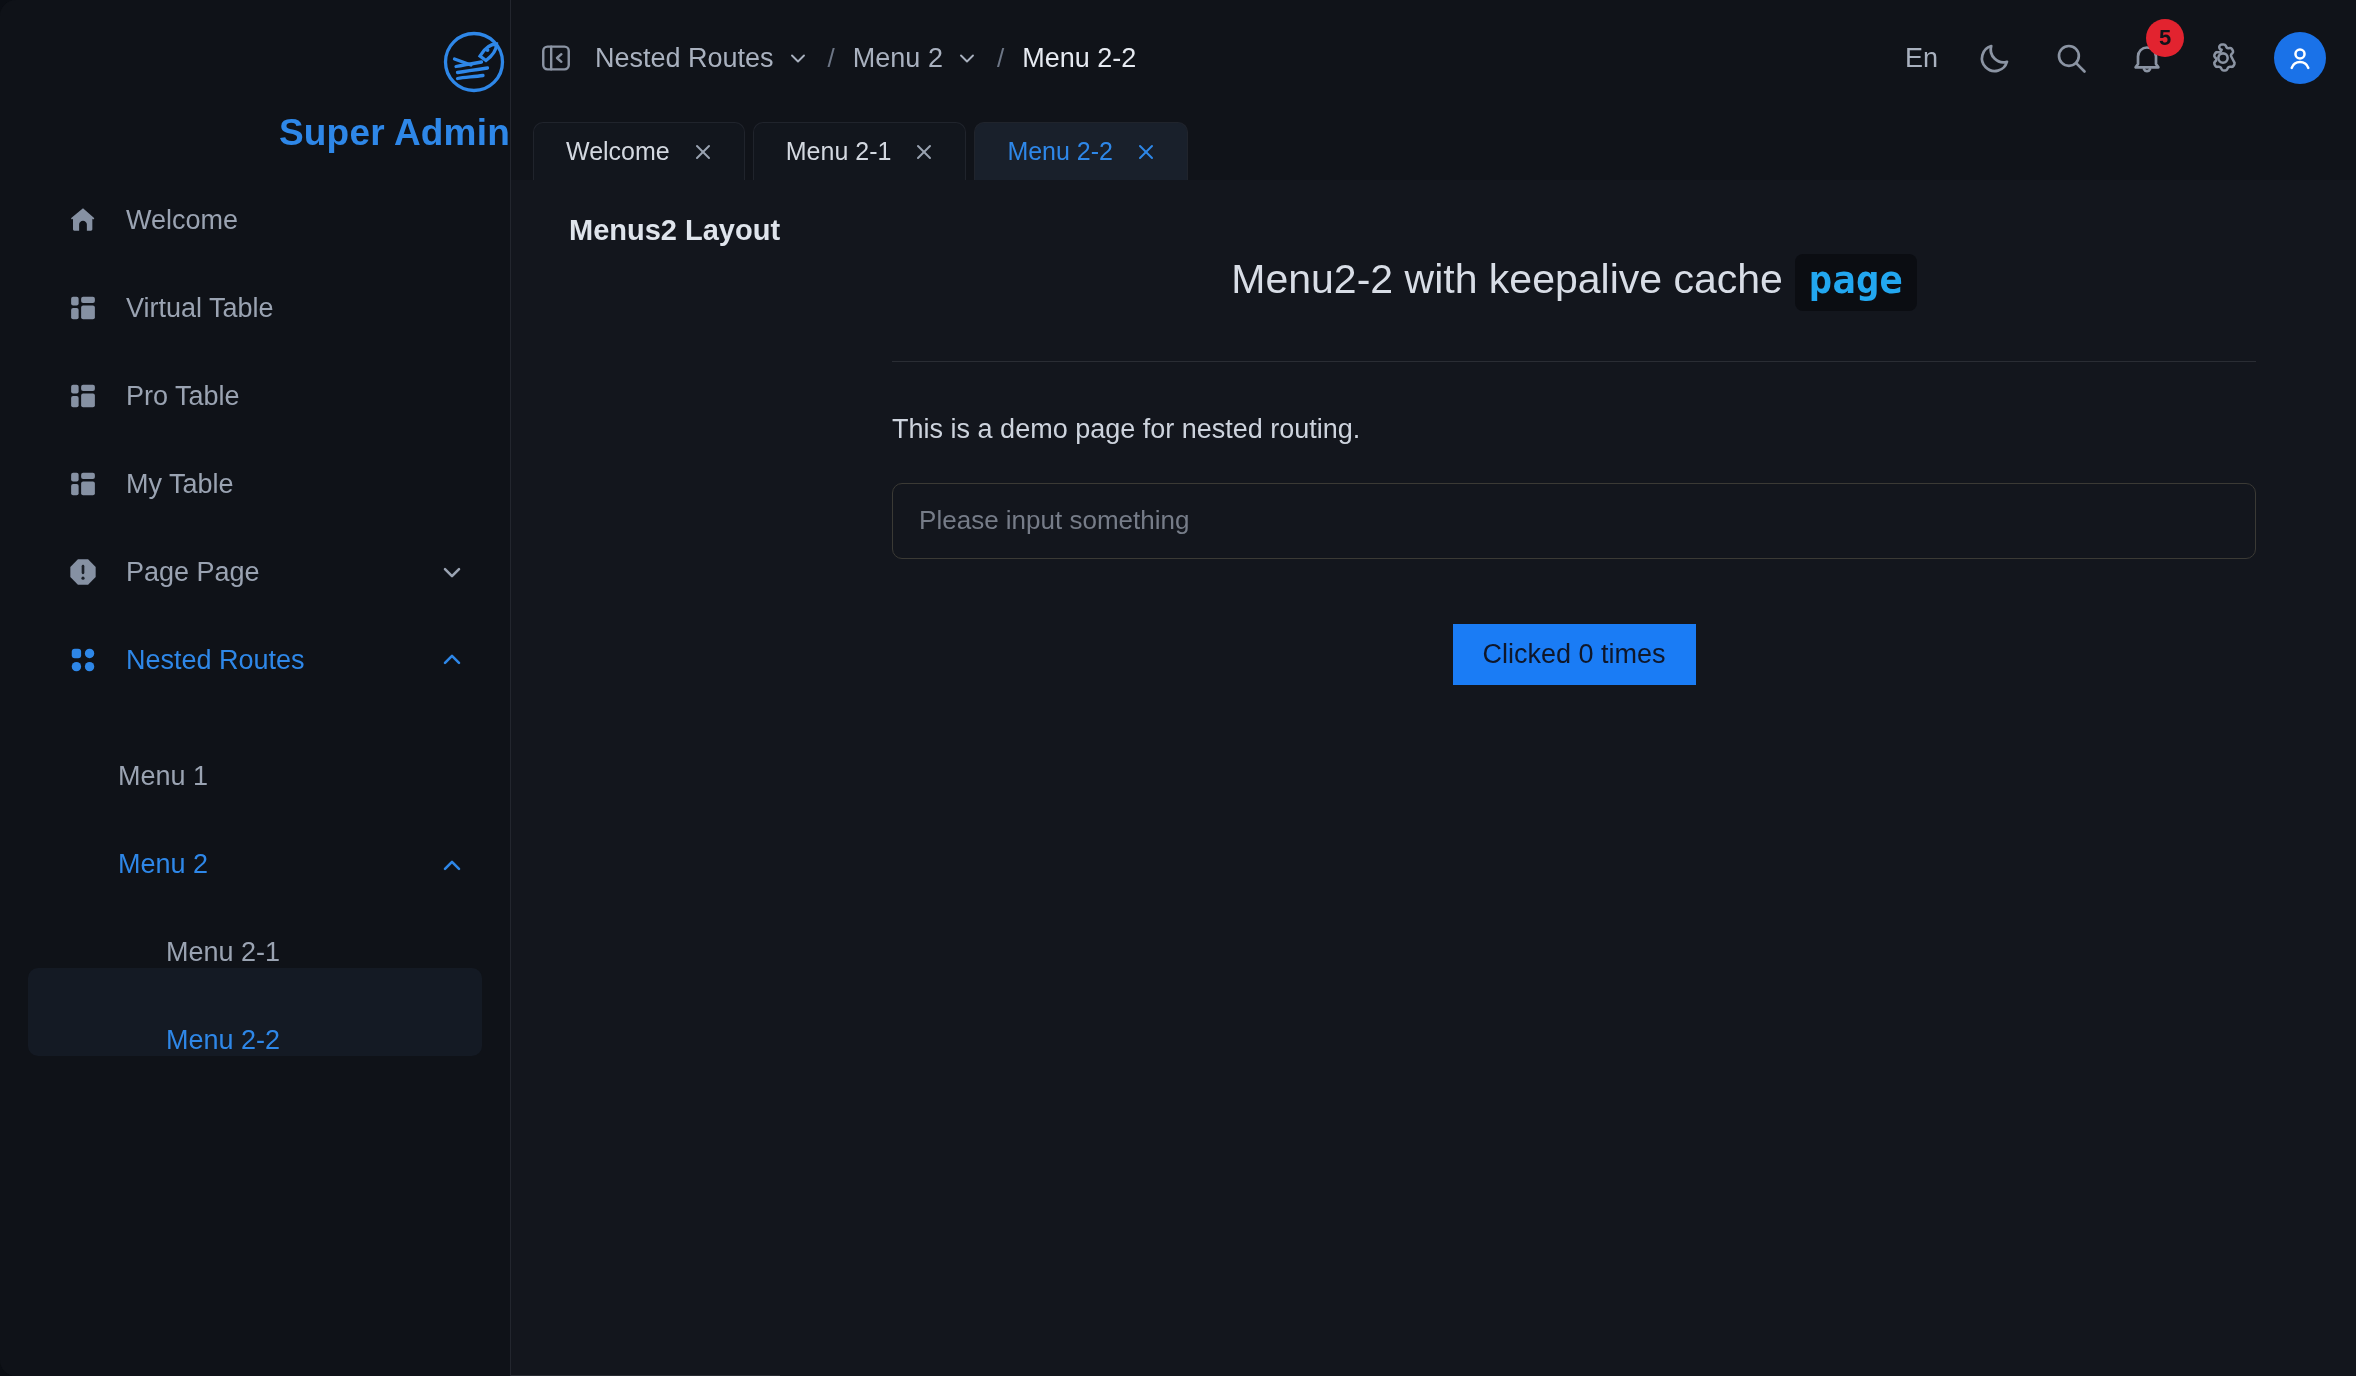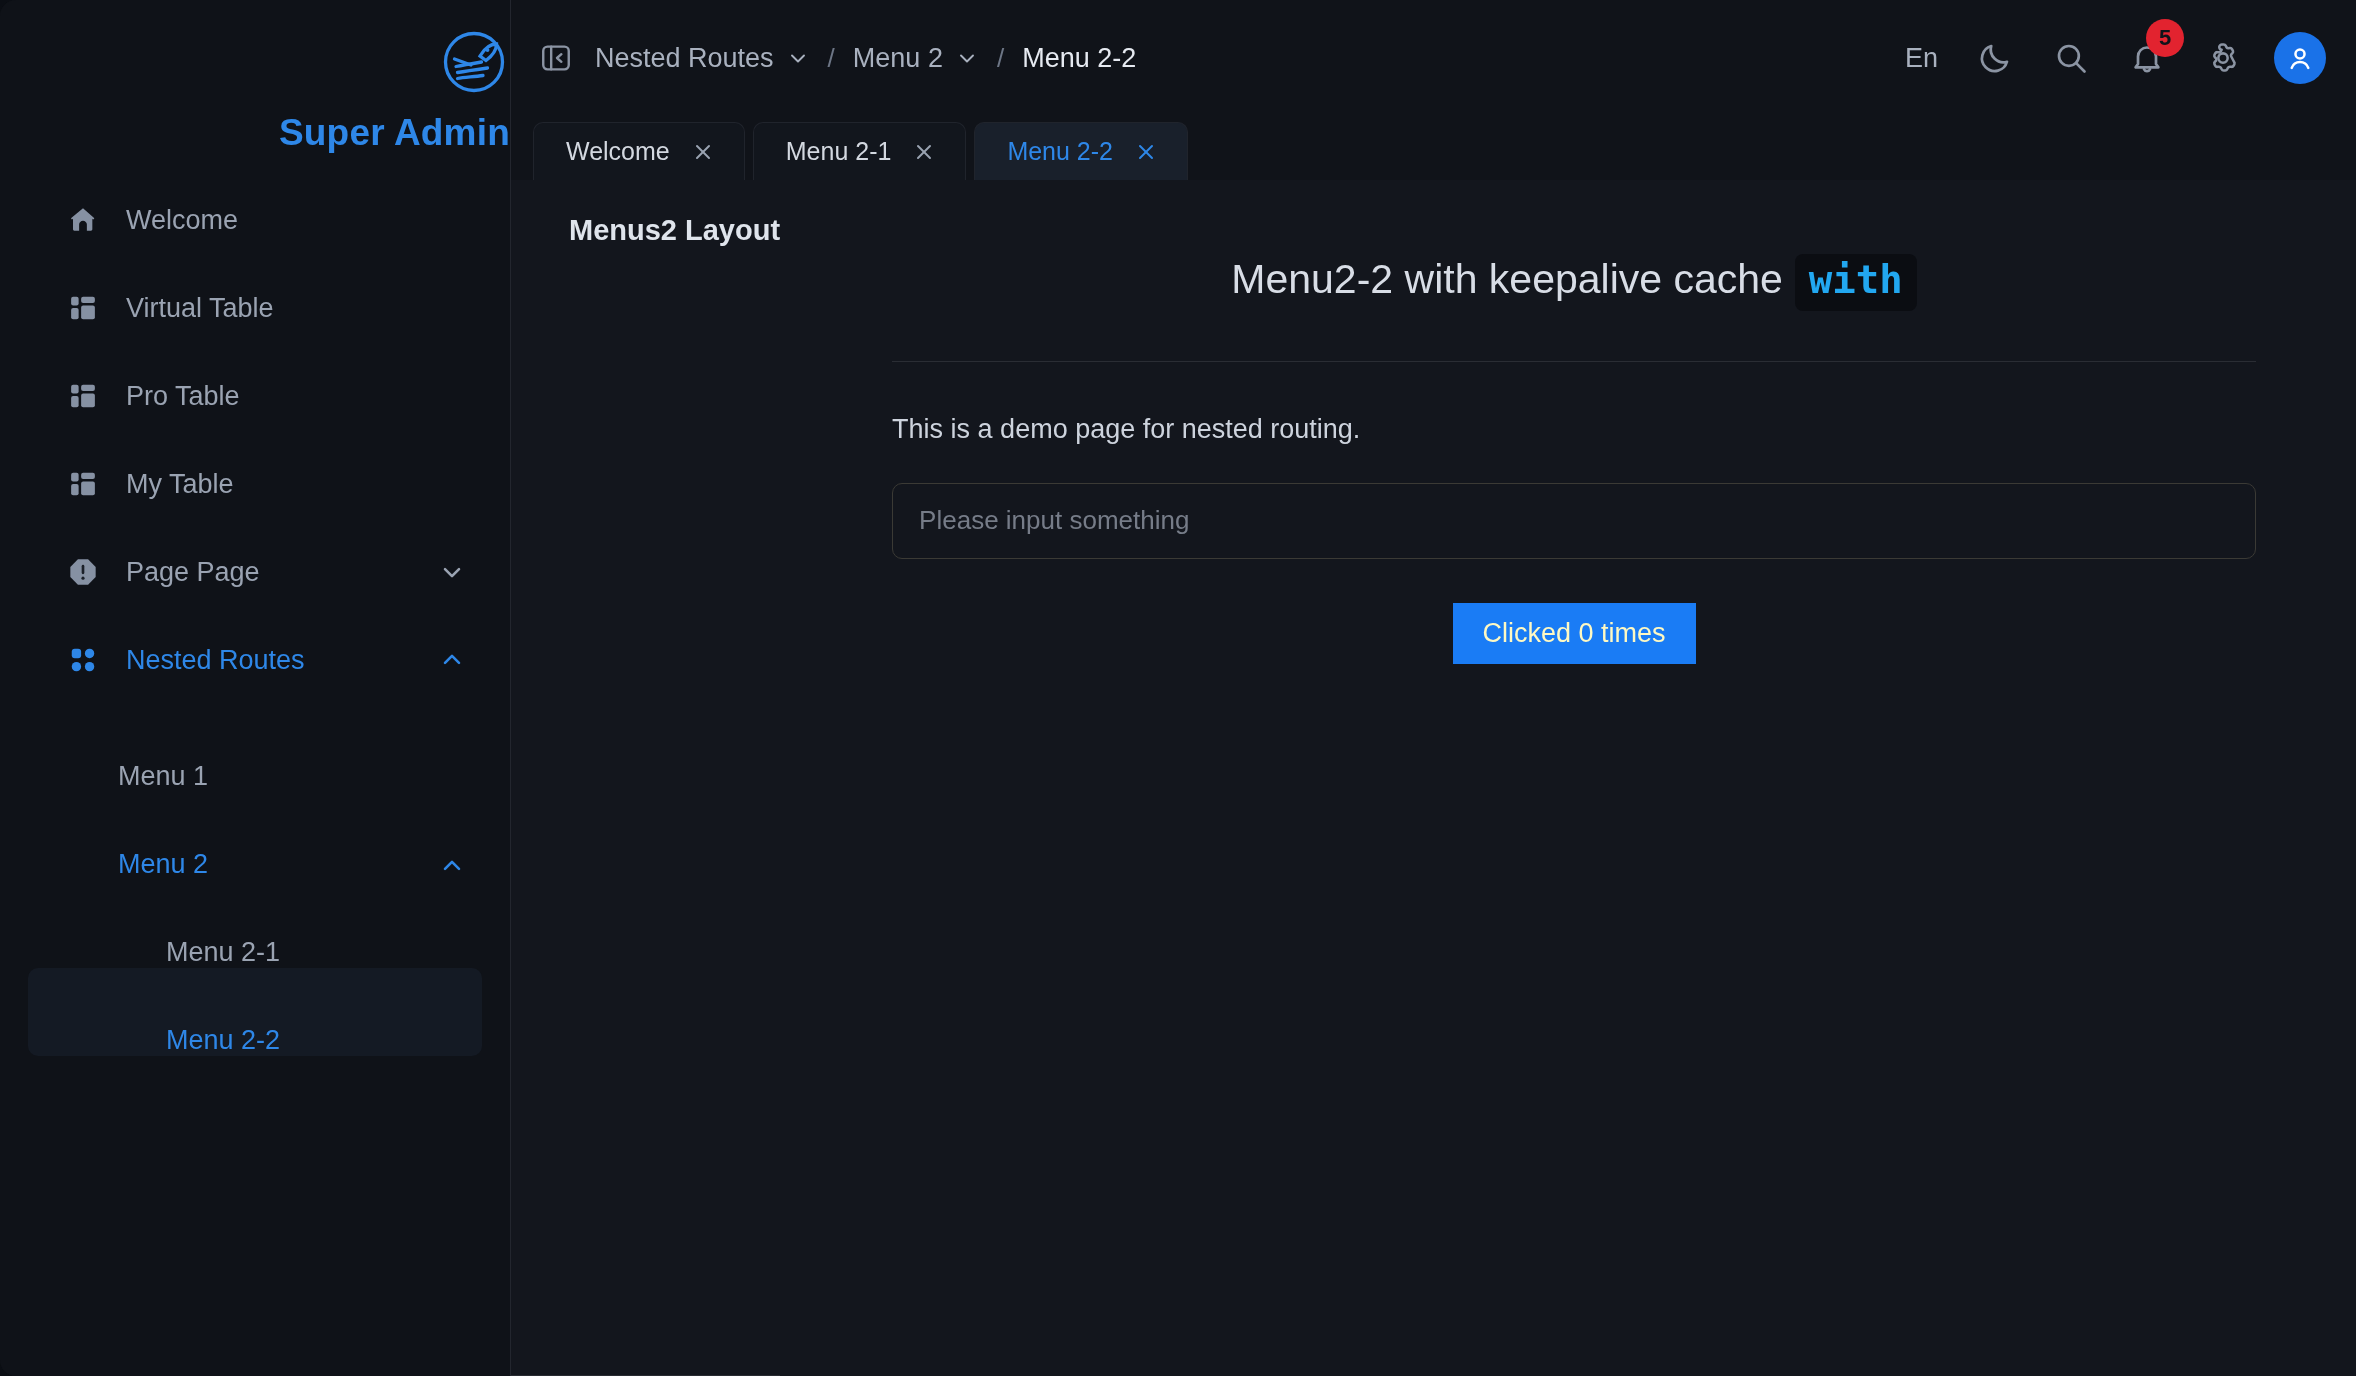--- a/index.html
+++ b/index.html
@@ -255,27 +255,28 @@
     background: transparent;
     border: none; outline: none;
     color: #dfe4ec;
     font-size: 26px;
     font-family: "Liberation Sans", sans-serif;
   }
   .input-box input::placeholder { color: #767c88; }
   .btn-row { margin-top: 44px; display: flex; justify-content: center; }
   .primary-btn {
     background: #1a7cf5;
-    color: #fef9c3;
+    color: #0f172a;
     font-size: 27px;
     border: none;
     border-radius: 0;
     padding: 15px 30px;
     cursor: pointer;
     font-family: "Liberation Sans", sans-serif;
+    margin-top: 21px;
   }
 </style>
 </head>
 <body>
 
 <div class="app">
 
   <aside class="sidebar">
 
     <div class="logo-wrap">
@@ -511,21 +512,21 @@
 
     <div class="content">
 
       <div class="card-header">
         <div class="card-title">Menus2 Layout</div>
       </div>
 
       <div class="card-body">
 
         <div class="page-heading">
-          <span>Menu2-2 with keepalive cache</span><span class="code-chip">with</span>
+          <span>Menu2-2 with keepalive cache</span><span class="code-chip">page</span>
         </div>
 
         <div class="hr-thin"></div>
 
         <div class="demo-text">This is a demo page for nested routing.</div>
 
         <div class="input-box">
           <input type="text" placeholder="Please input something" style="">
         </div>
 

